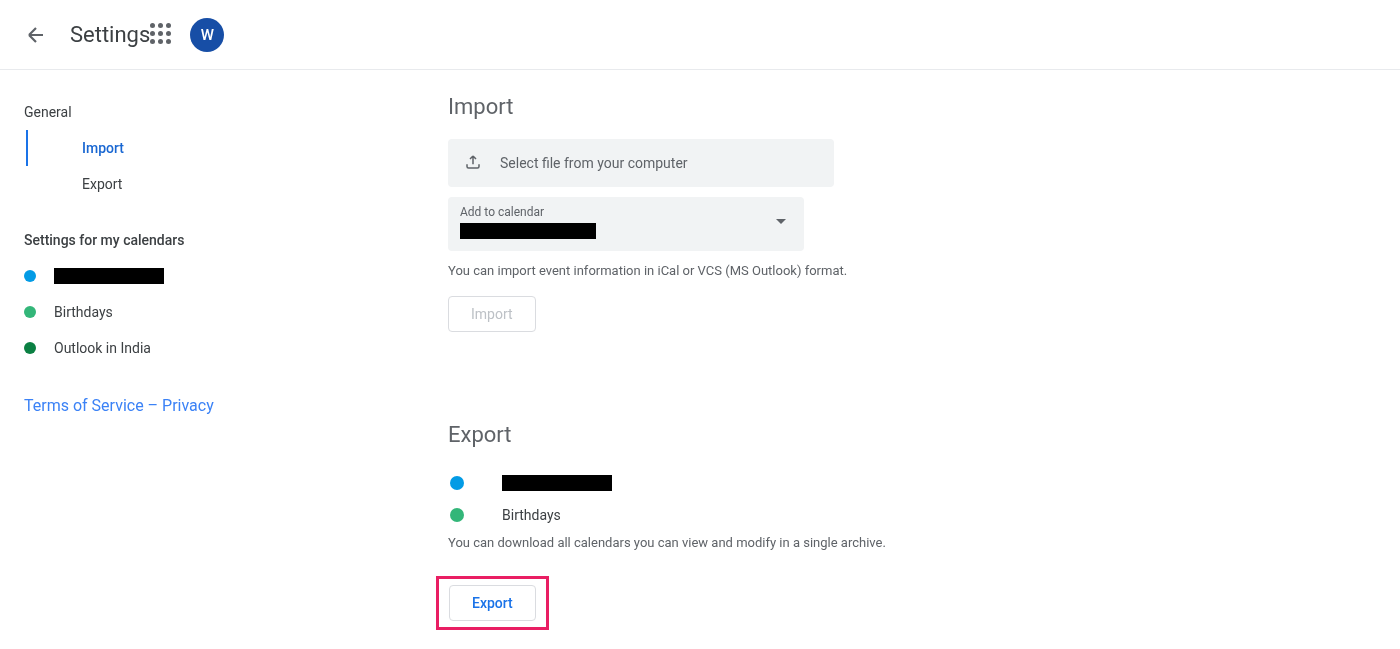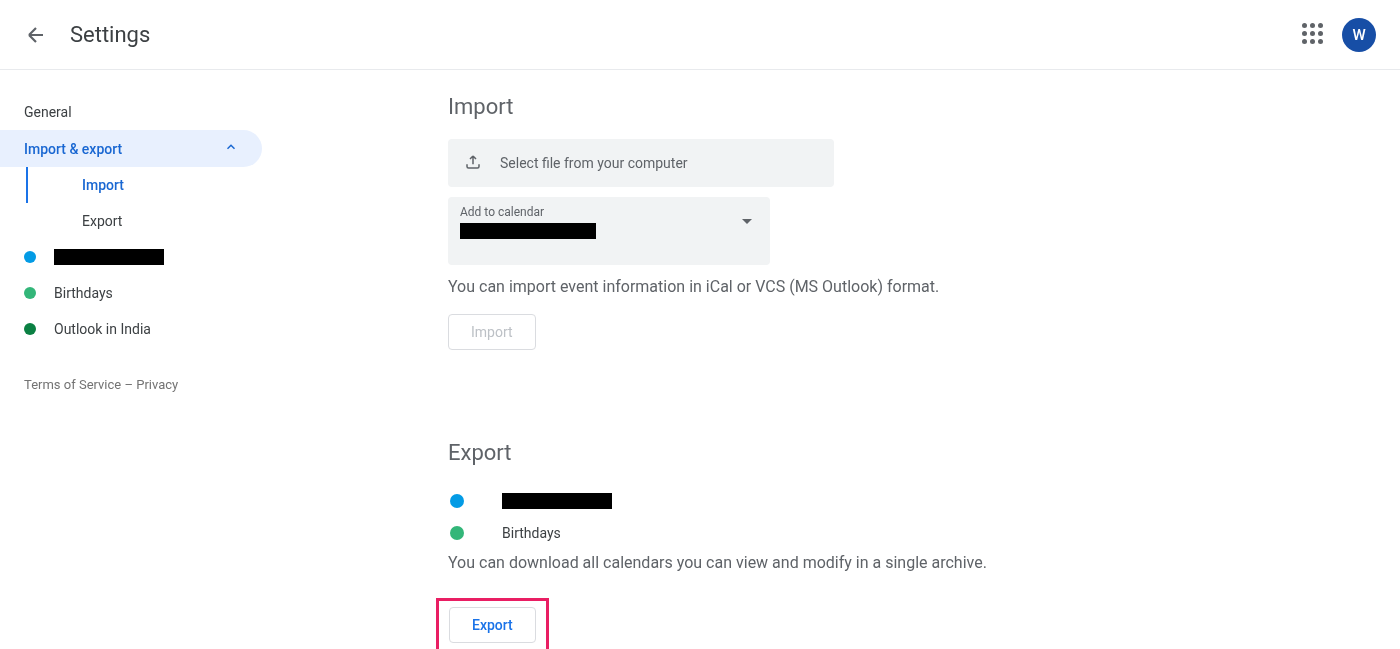--- a/index.html
+++ b/index.html
@@ -9,21 +9,21 @@
     }
     body {
       font-family: 'Google Sans', Roboto, Arial, sans-serif;
       background: #fff;
       color: #3c4043;
       font-size: 14px;
     }
     .header {
       display: flex;
       align-items: center;
-      justify-content: space-between;
+      justify-content: flex-start;
       height: 70px;
       padding: 0 24px;
       border-bottom: 1px solid #e8eaed;
     }
     .header-left {
       display: flex;
       align-items: center;
       gap: 22px;
     }
     .back-arrow {
@@ -126,22 +126,22 @@
       color: #3c4043;
     }
     .cal-dot {
       width: 12px;
       height: 12px;
       border-radius: 50%;
       flex-shrink: 0;
     }
     .footer-links {
       padding: 30px 24px;
-      font-size: 13px;
-      color: #737373;
+      font-size: 16px;
+      color: #3b82f6;
     }
     .footer-links span {
       cursor: pointer;
     }
     .chevron {
       color: #5f6368;
     }
     .main {
       flex: 1;
       padding: 24px 0 24px 184px;
@@ -161,24 +161,24 @@
       display: flex;
       align-items: center;
       padding: 0 16px;
       gap: 18px;
       cursor: pointer;
       color: #5f6368;
       font-size: 14px;
       margin-bottom: 10px;
     }
     .add-calendar-field {
-      width: 322px;
+      width: 356px;
       background: #f1f3f4;
       border-radius: 4px;
-      padding: 8px 12px 26px;
+      padding: 8px 12px 12px;
       position: relative;
       cursor: pointer;
       margin-bottom: 12px;
     }
     .field-label {
       font-size: 12px;
       color: #5f6368;
       margin-bottom: 4px;
     }
     .redacted-bar {
@@ -189,21 +189,21 @@
       position: absolute;
       right: 18px;
       top: 22px;
       width: 0;
       height: 0;
       border-left: 5px solid transparent;
       border-right: 5px solid transparent;
       border-top: 5px solid #5f6368;
     }
     .helper-text {
-      font-size: 16px;
+      font-size: 13px;
       color: #5f6368;
       margin-bottom: 18px;
     }
     .btn {
       border: 1px solid #dadce0;
       background: #fff;
       border-radius: 4px;
       padding: 9px 22px;
       font-size: 14px;
       cursor: pointer;
@@ -268,31 +268,24 @@
     </div>
     <div class="avatar" style="background:#174ea6">W</div>
   </div>
 </div>
 
 <div class="container">
   <div class="sidebar">
     <div class="sidebar-item">
       <span>General</span>
     </div>
-    <div class="sidebar-item active">
-      <span>Import &amp; export</span>
-      <span class="chevron" style="color:#1967d2">
-        <svg width="14" height="14" viewBox="0 0 24 24" fill="none" stroke="currentColor" stroke-width="2.5">
-            <path d="M6 15l6-6 6 6"></path>
-          </svg>
-      </span>
-    </div>
     <div class="sidebar-subitem active">Import</div>
     <div class="sidebar-subitem">Export</div>
 
+    <div class="sidebar-section-title">Settings for my calendars</div>
     <div class="calendar-item">
       <div class="cal-dot" style="background:#039be5"></div>
       <div class="redacted-bar" style="width:110px"></div>
     </div>
     <div class="calendar-item">
       <div class="cal-dot" style="background:#33b679"></div>
       <span>Birthdays</span>
     </div>
 
     <div class="calendar-item">

